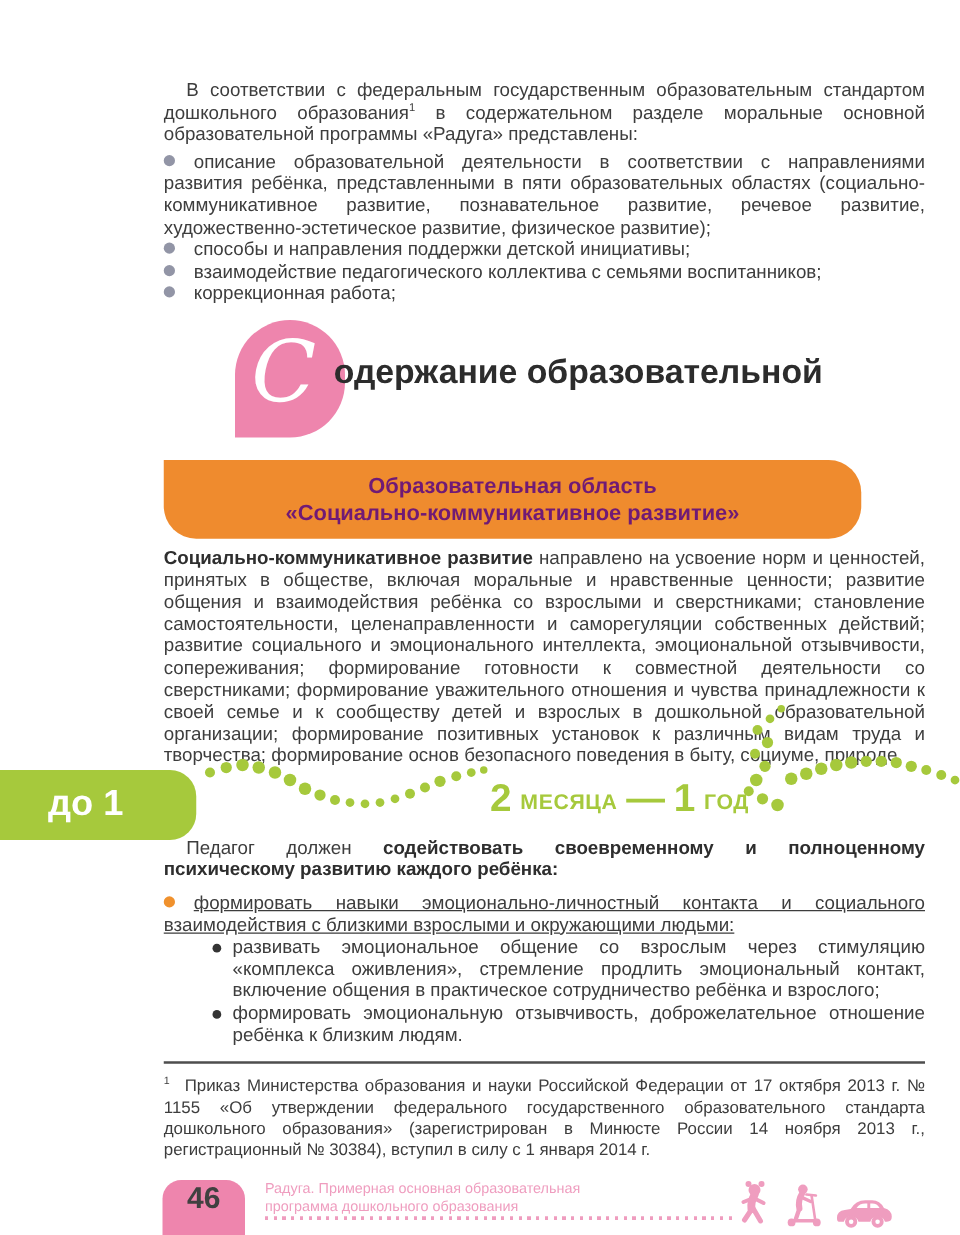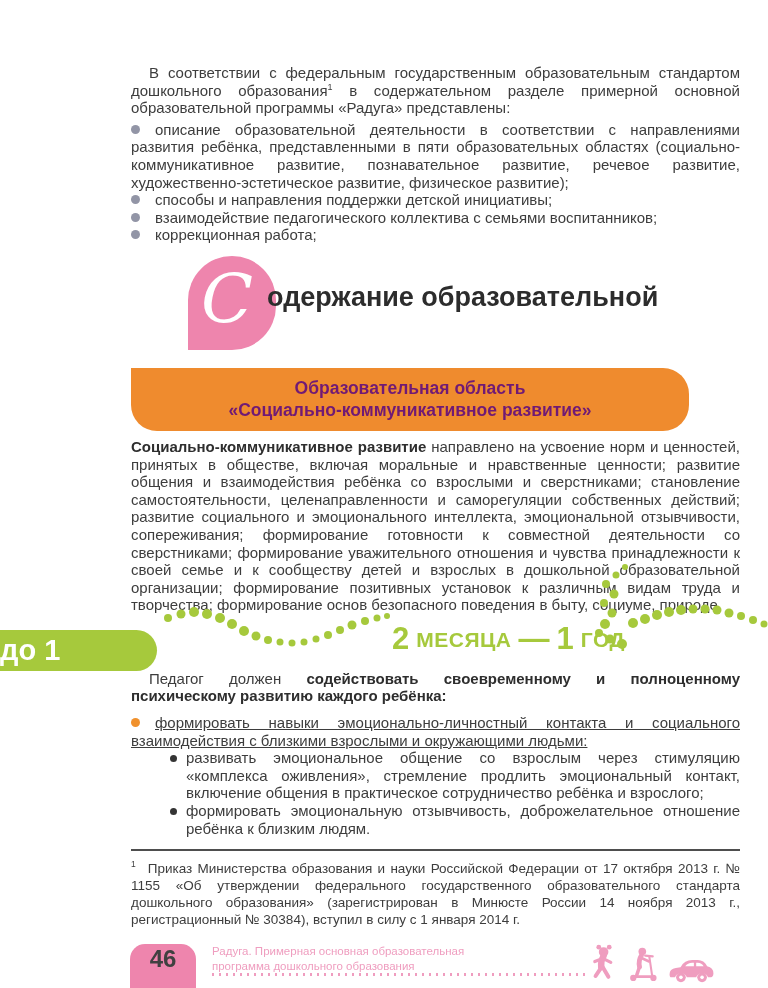--- a/index.html
+++ b/index.html
@@ -40,27 +40,27 @@
   
   .banner{margin-top:10px;width:558px;background:var(--accent-orange);
       border-radius:0 26px 26px 26px;padding:9px 0 10px 0;text-align:center;color:#701a75;}
   .banner div{font-size:17.5px;font-weight:bold;line-height:22px;}
   
   .skd{margin-top:7px;}
   .skd b{color:#2e2e2e;}
   
   .age-divider{position:relative;left:-131px;width:768px;height:48px;margin-top:0;}
   .age-dots{position:absolute;left:0;top:-55px;width:768px;height:130px;z-index:0;pointer-events:none;}
-  .age-tab{position:absolute;left:0;top:16px;width:157px;height:41px;background:var(--accent-green);
-      border-radius:0 21px 21px 0;display:flex;align-items:center;justify-content:flex-start;
+  .age-tab{position:absolute;left:0;top:2px;width:157px;height:56px;background:var(--accent-green);
+      border-radius:0 21px 21px 0;display:flex;align-items:center;justify-content:center;
       padding-right:20px;box-sizing:border-box;z-index:1;}
   .age-tab span{color:#fff;font-size:29px;font-weight:bold;line-height:1;}
   .age-title{position:absolute;left:392px;top:7px;color:var(--accent-green);white-space:nowrap;z-index:1;}
   .age-title .big{font-size:31px;font-weight:bold;vertical-align:-2px;}
-  .age-title .small{font-size:21px;font-weight:bold;letter-spacing:.5px;}
+  .age-title .small{font-size:17px;font-weight:bold;letter-spacing:.5px;}
   .age-title .gap{display:inline-block;width:7px;}
   
   .pedagog{margin-top:8px;text-indent:18px;}
   .pedagog b,.task-lead b{color:#2e2e2e;}
   .task-lead{margin-top:9px;text-decoration:underline;}
   .sub-list{margin:0;padding:0;list-style:none;}
   .sub-list li{margin:0 0 0 39px;padding-left:16px;position:relative;
       font-size:15px;line-height:17.6px;text-align:justify;hyphens:auto;-webkit-hyphens:auto;}
   .sub-list li::before{content:"";position:absolute;left:0;top:6px;width:7px;height:7px;border-radius:50%;background:#343434;}
   
@@ -76,21 +76,21 @@
   .footer-dots{position:absolute;left:212px;top:33px;width:374px;height:3px;
       background:repeating-linear-gradient(90deg,var(--footer-pink) 0 2.5px,transparent 2.5px 7px);}
   .footer-icons{position:absolute;left:586px;top:4px;display:flex;align-items:flex-end;gap:9px;}
 </style>
 </head>
 <body>
 
 <div class="page">
   <div class="content">
 
-    <p class="body-text justify intro"><span>В соответствии с федеральным государственным образовательным стандартом дошкольного образования</span><sup class="fn">1</sup><span> в содержательном разделе примерной основной образовательной программы «Радуга» представлены:</span></p>
+    <p class="body-text justify intro"><span>В соответствии с федеральным государственным образовательным стандартом дошкольного образования</span><sup class="fn">1</sup><span> в содержательном разделе моральные основной образовательной программы «Радуга» представлены:</span></p>
 
     <div class="blist">
       <p class="body-text justify"><span class="dot"></span><span>описание образовательной деятельности в соответствии с направлениями развития ребёнка, представленными в пяти образовательных областях (социально-коммуникативное развитие, познавательное развитие, речевое развитие, художественно-эстетическое развитие, физическое развитие);</span></p>
       <p class="body-text justify"><span class="dot"></span><span>способы и направления поддержки детской инициативы;</span></p>
       <p class="body-text justify"><span class="dot"></span><span>взаимодействие педагогического коллектива с семьями воспитанников;</span></p>
       <p class="body-text justify"><span class="dot"></span><span>коррекционная работа;</span></p>
     </div>
 
     <div class="chapter">
       <div class="chapter-blob">

